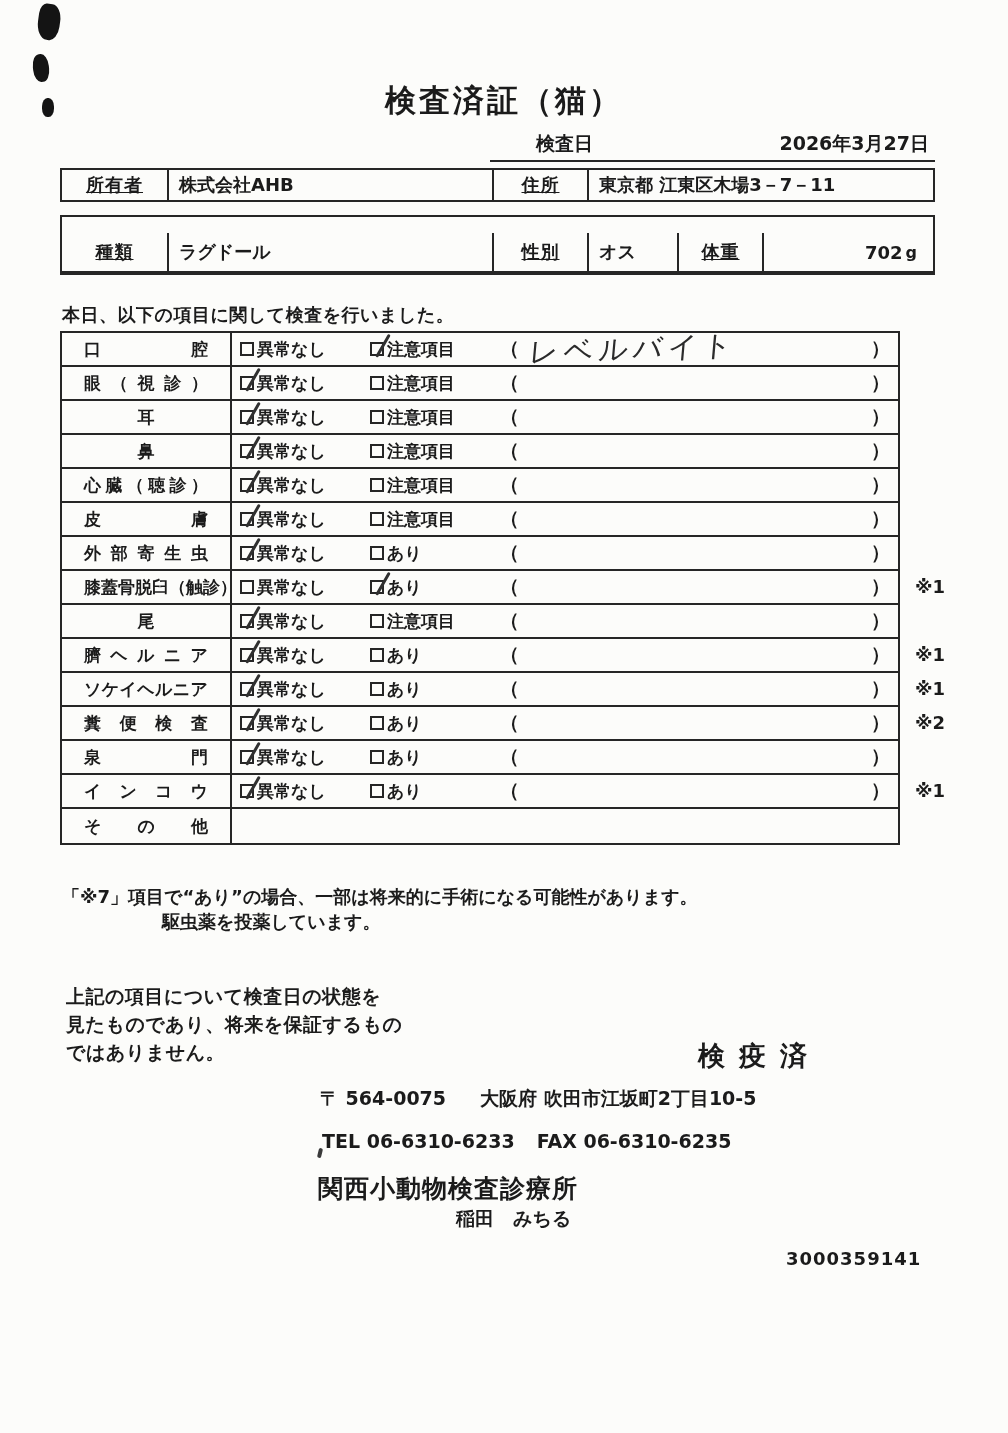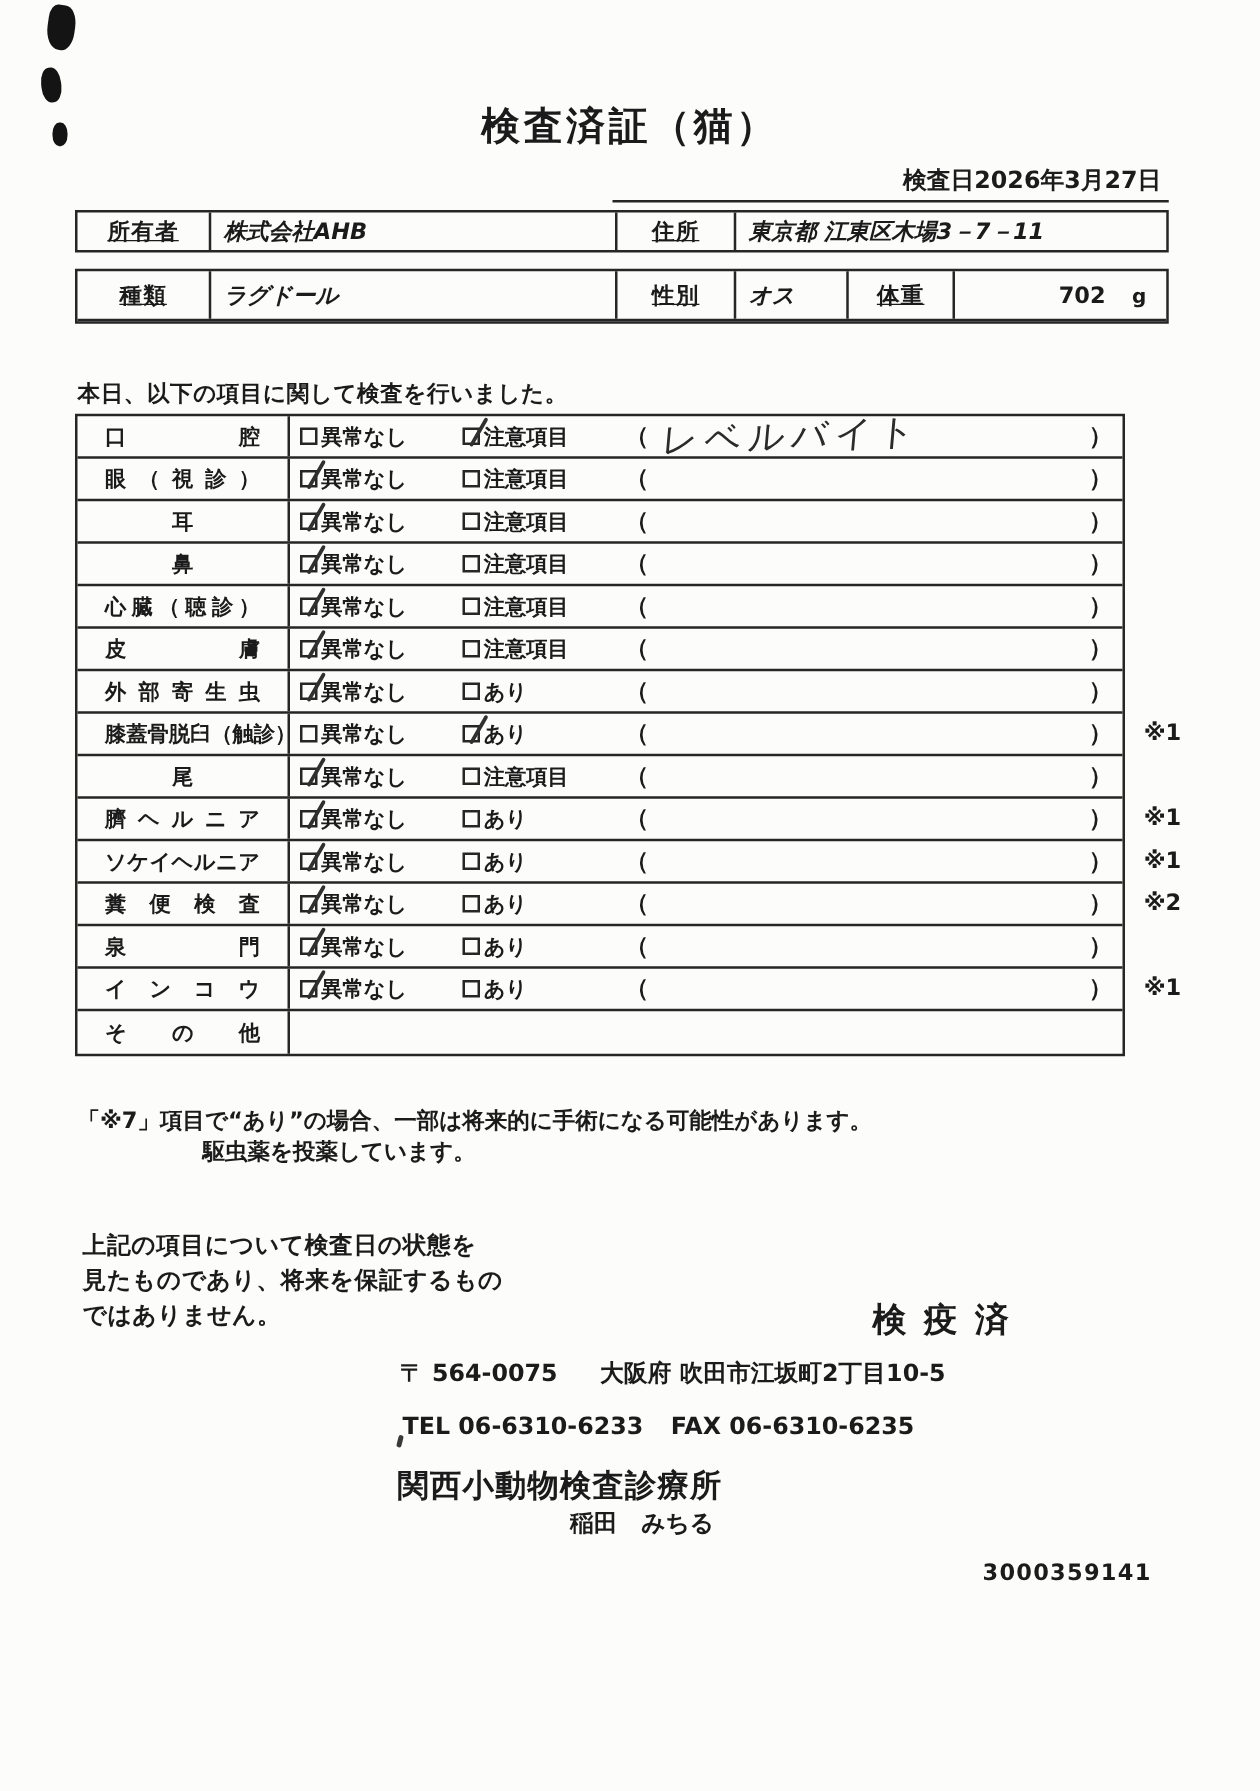--- a/index.html
+++ b/index.html
@@ -18,38 +18,38 @@
   .a4 { left:318px; top:1148px; width:4px; height:10px; border-radius:2px; transform:rotate(14deg); background:#3a3a3a; }
 
   .title {
     position:absolute; top:80px; left:0; width:100%;
     text-align:center; font-size:31px; font-weight:bold; letter-spacing:3px;
   }
 
   .date-line {
     position:absolute; top:132px; left:490px; width:445px; height:30px;
     border-bottom:2px solid #262626;
-    display:flex; justify-content:flex-end; align-items:flex-end;
+    display:flex; justify-content:space-between; align-items:flex-end;
     padding:0 6px 3px 46px; font-size:19px;
   }
 
   .grid-table { position:absolute; left:60px; width:875px; border:2px solid #262626; background:transparent; }
   .cell { display:flex; align-items:center; font-size:18px; min-height:30px; padding:3px 6px; overflow:hidden; white-space:nowrap; }
   .cell.head { justify-content:center; letter-spacing:1px;text-decoration:underline; }
-  .cell.val  { justify-content:flex-start; padding-left:10px;font-style:italic; }
+  .cell.val  { justify-content:flex-start; padding-left:10px; }
   .bl { border-left:2px solid #262626; }
 
   .owner-table { top:168px; display:grid; grid-template-columns:105px 325px 95px 350px; }
 
   .pet-table { top:215px; }
-  .pet-row { display:grid; }
+  .pet-row { display:grid;margin-top:16px; }
   .pet-row.r1 { grid-template-columns:105px 325px 95px 90px 85px 1fr; border-bottom:2px solid #262626; }
   .pet-row.r2 { grid-template-columns:105px 325px 95px 1fr; }
   .pet-row .cell { min-height:38px; }
-  .cell.weight { justify-content:flex-end; gap:21px; padding-right:16px; }
+  .cell.weight { justify-content:flex-end; gap:3px; padding-right:16px; }
   .cell.weight .unit { font-size:16px; }
 
   .intro { position:absolute; top:303px; left:62px; font-size:18px; letter-spacing:0.5px; }
 
   .exam-table { position:absolute; top:331px; left:60px; width:840px; border:2px solid #262626; }
   .exam-row { position:relative; display:flex; height:34px; border-bottom:2px solid #262626; }
   .exam-row:last-child { border-bottom:none; }
   .cell-label { width:170px; border-right:2px solid #262626; display:flex; align-items:center; padding:0 22px; overflow:hidden; }
   .item-label { display:block; width:100%; font-size:17px; white-space:nowrap; text-align:justify; text-align-last:justify; }
   .item-label.center { text-align:center; text-align-last:center; }

